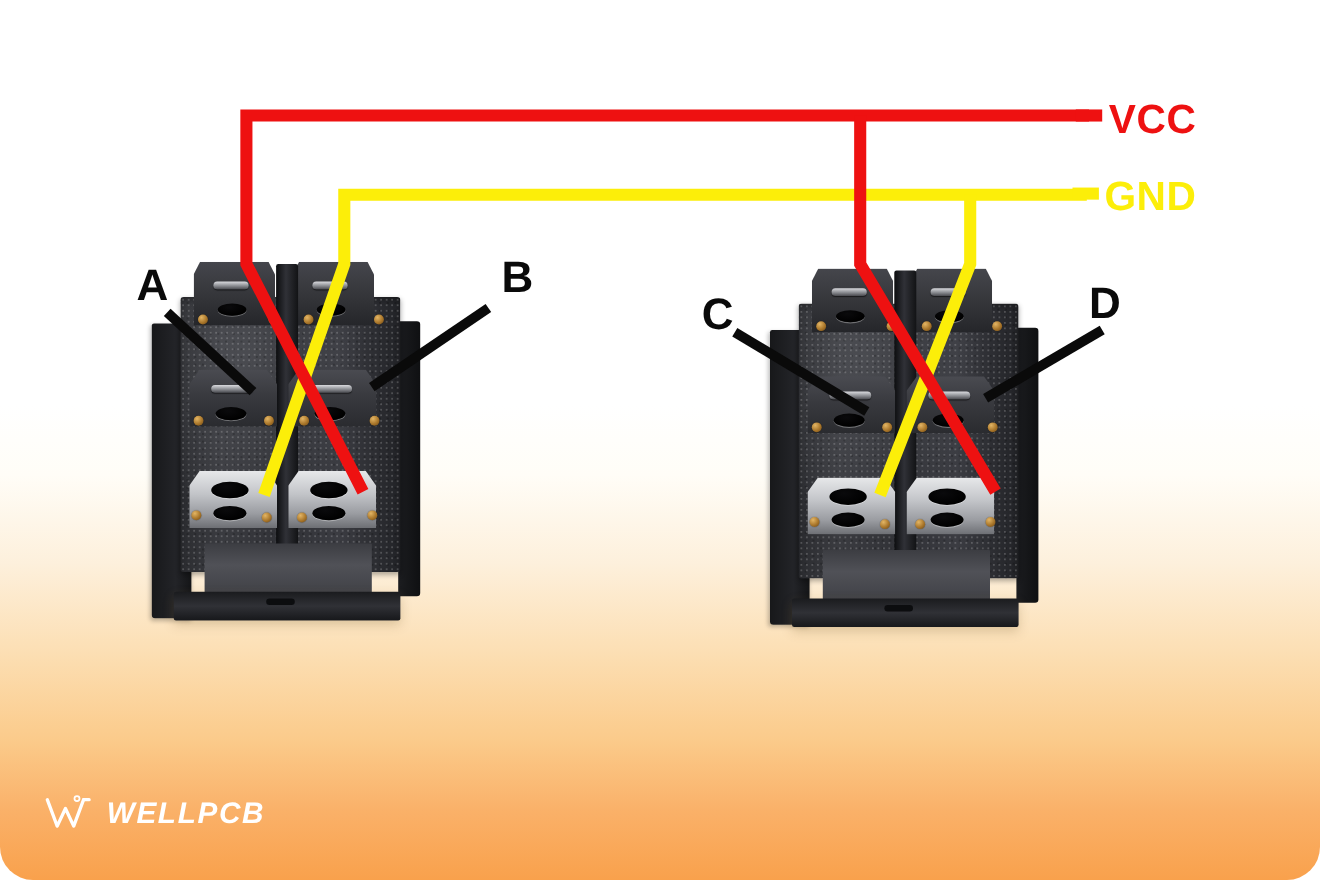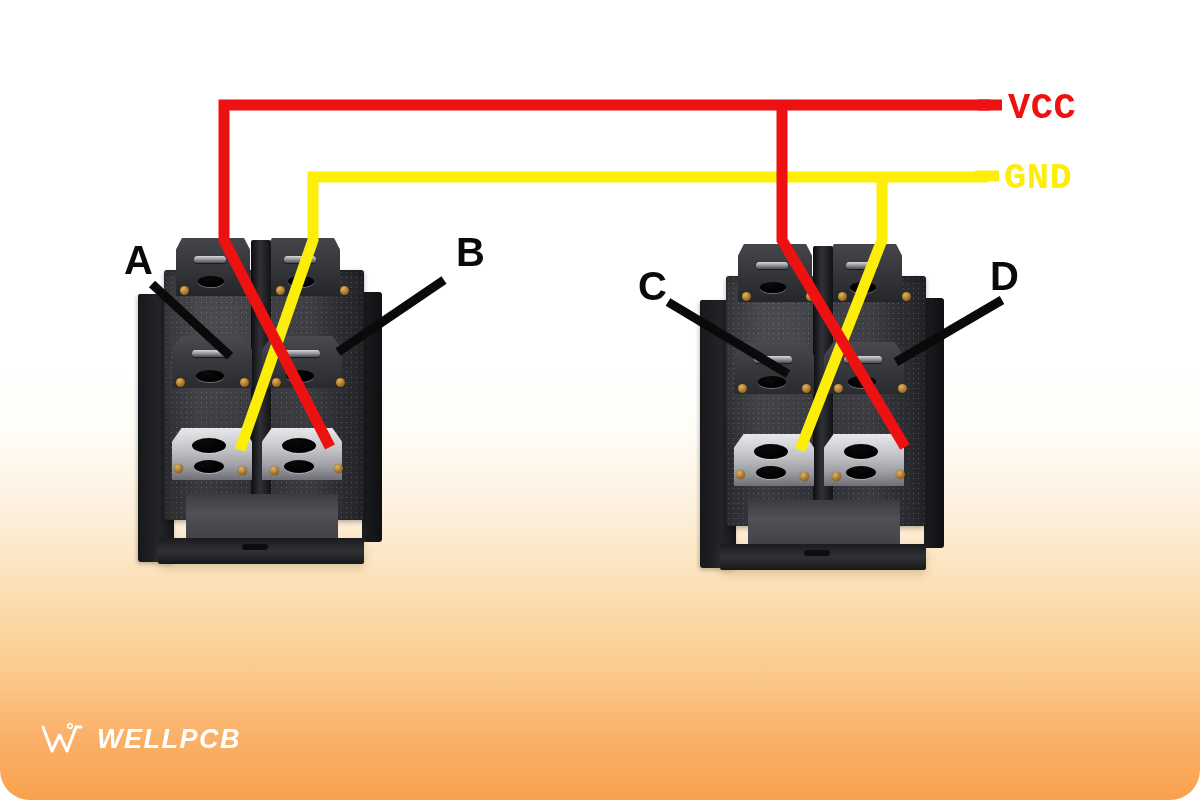--- a/index.html
+++ b/index.html
@@ -120,21 +120,21 @@
     position:absolute;
     font-family:"Liberation Sans",sans-serif;
     font-weight:bold;
     font-size:40px;
     color:#0a0a0a;
     line-height:1;
     letter-spacing:0px;
   }
   .rail-label{
     position:absolute;
-    font-family:Liberation Mono, monospace;
+    font-family:Liberation Sans, sans-serif;
     font-weight:bold;
     font-size:37px;
     line-height:1;
     letter-spacing:.5px;
   }
 
   
   #logo{position:absolute;left:40px;top:722px;display:flex;align-items:center;gap:11px;}
   #logo .mark{width:46px;height:34px;display:block;}
   #logo .word{

